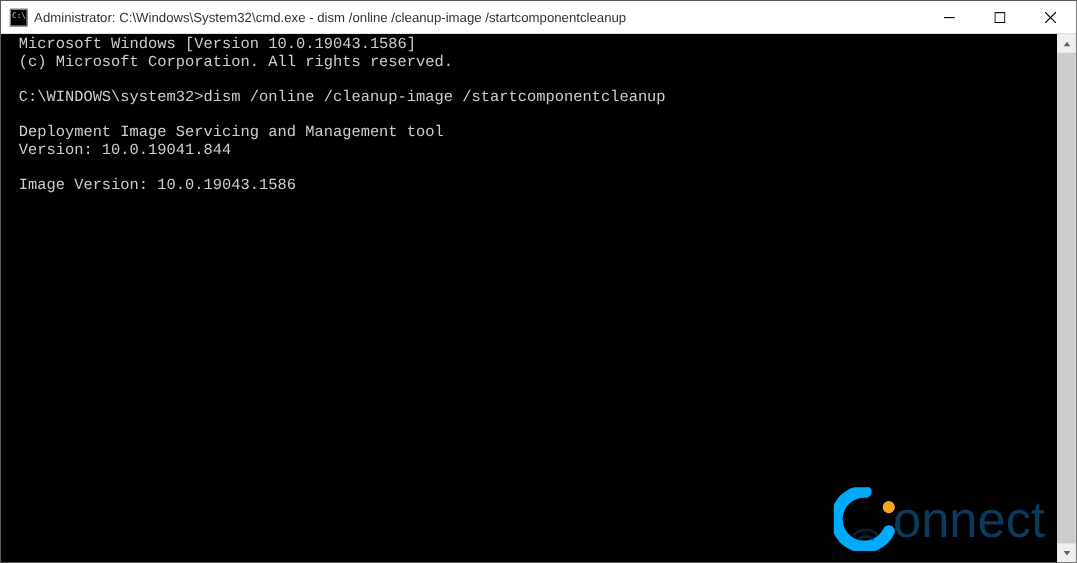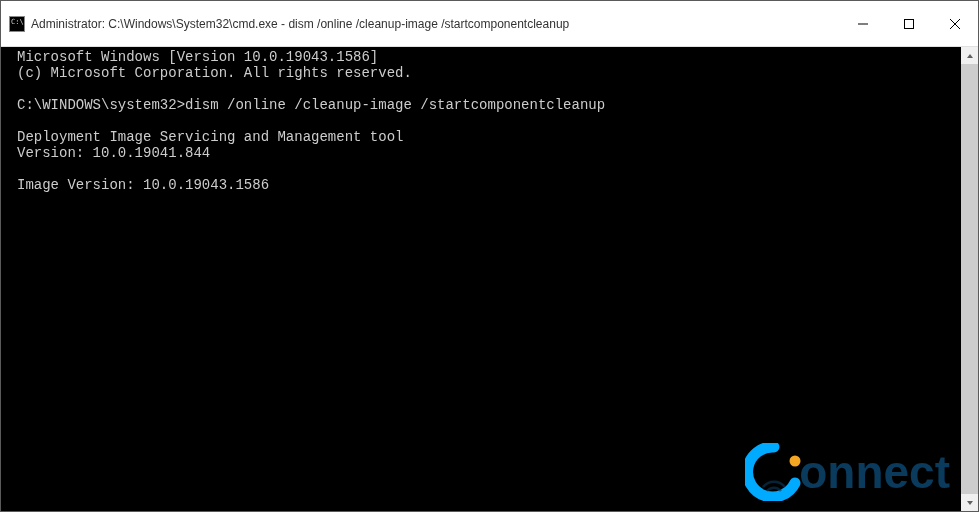--- a/index.html
+++ b/index.html
@@ -12,21 +12,21 @@
   }
   .window {
     width: 979px;
     height: 512px;
     border: 1px solid #5a5a5a;
     display: flex;
     flex-direction: column;
     background: #fff;
   }
   .titlebar {
-    height: 46px;
+    height: 30px;
     background: #ffffff;
     display: flex;
     align-items: center;
     border-bottom: 1px solid #e0e0e0;
   }
   .titlebar-icon {
     width: 16px;
     height: 16px;
     margin-left: 8px;
     margin-right: 6px;
@@ -121,21 +121,21 @@
   }
   .watermark-c {
     width: 58px;
     height: 58px;
     position: relative;
     margin-right: -4px;
   }
   .watermark-text {
     font-family: "Segoe UI", Arial, sans-serif;
     font-size: 46px;
-    font-weight: 700;
+    font-weight: 400;
     color: #0a3a5c;
     letter-spacing: 0px;
   }
 </style>
 </head>
 <body>
 
 <div class="window">
 
   <div class="titlebar">

